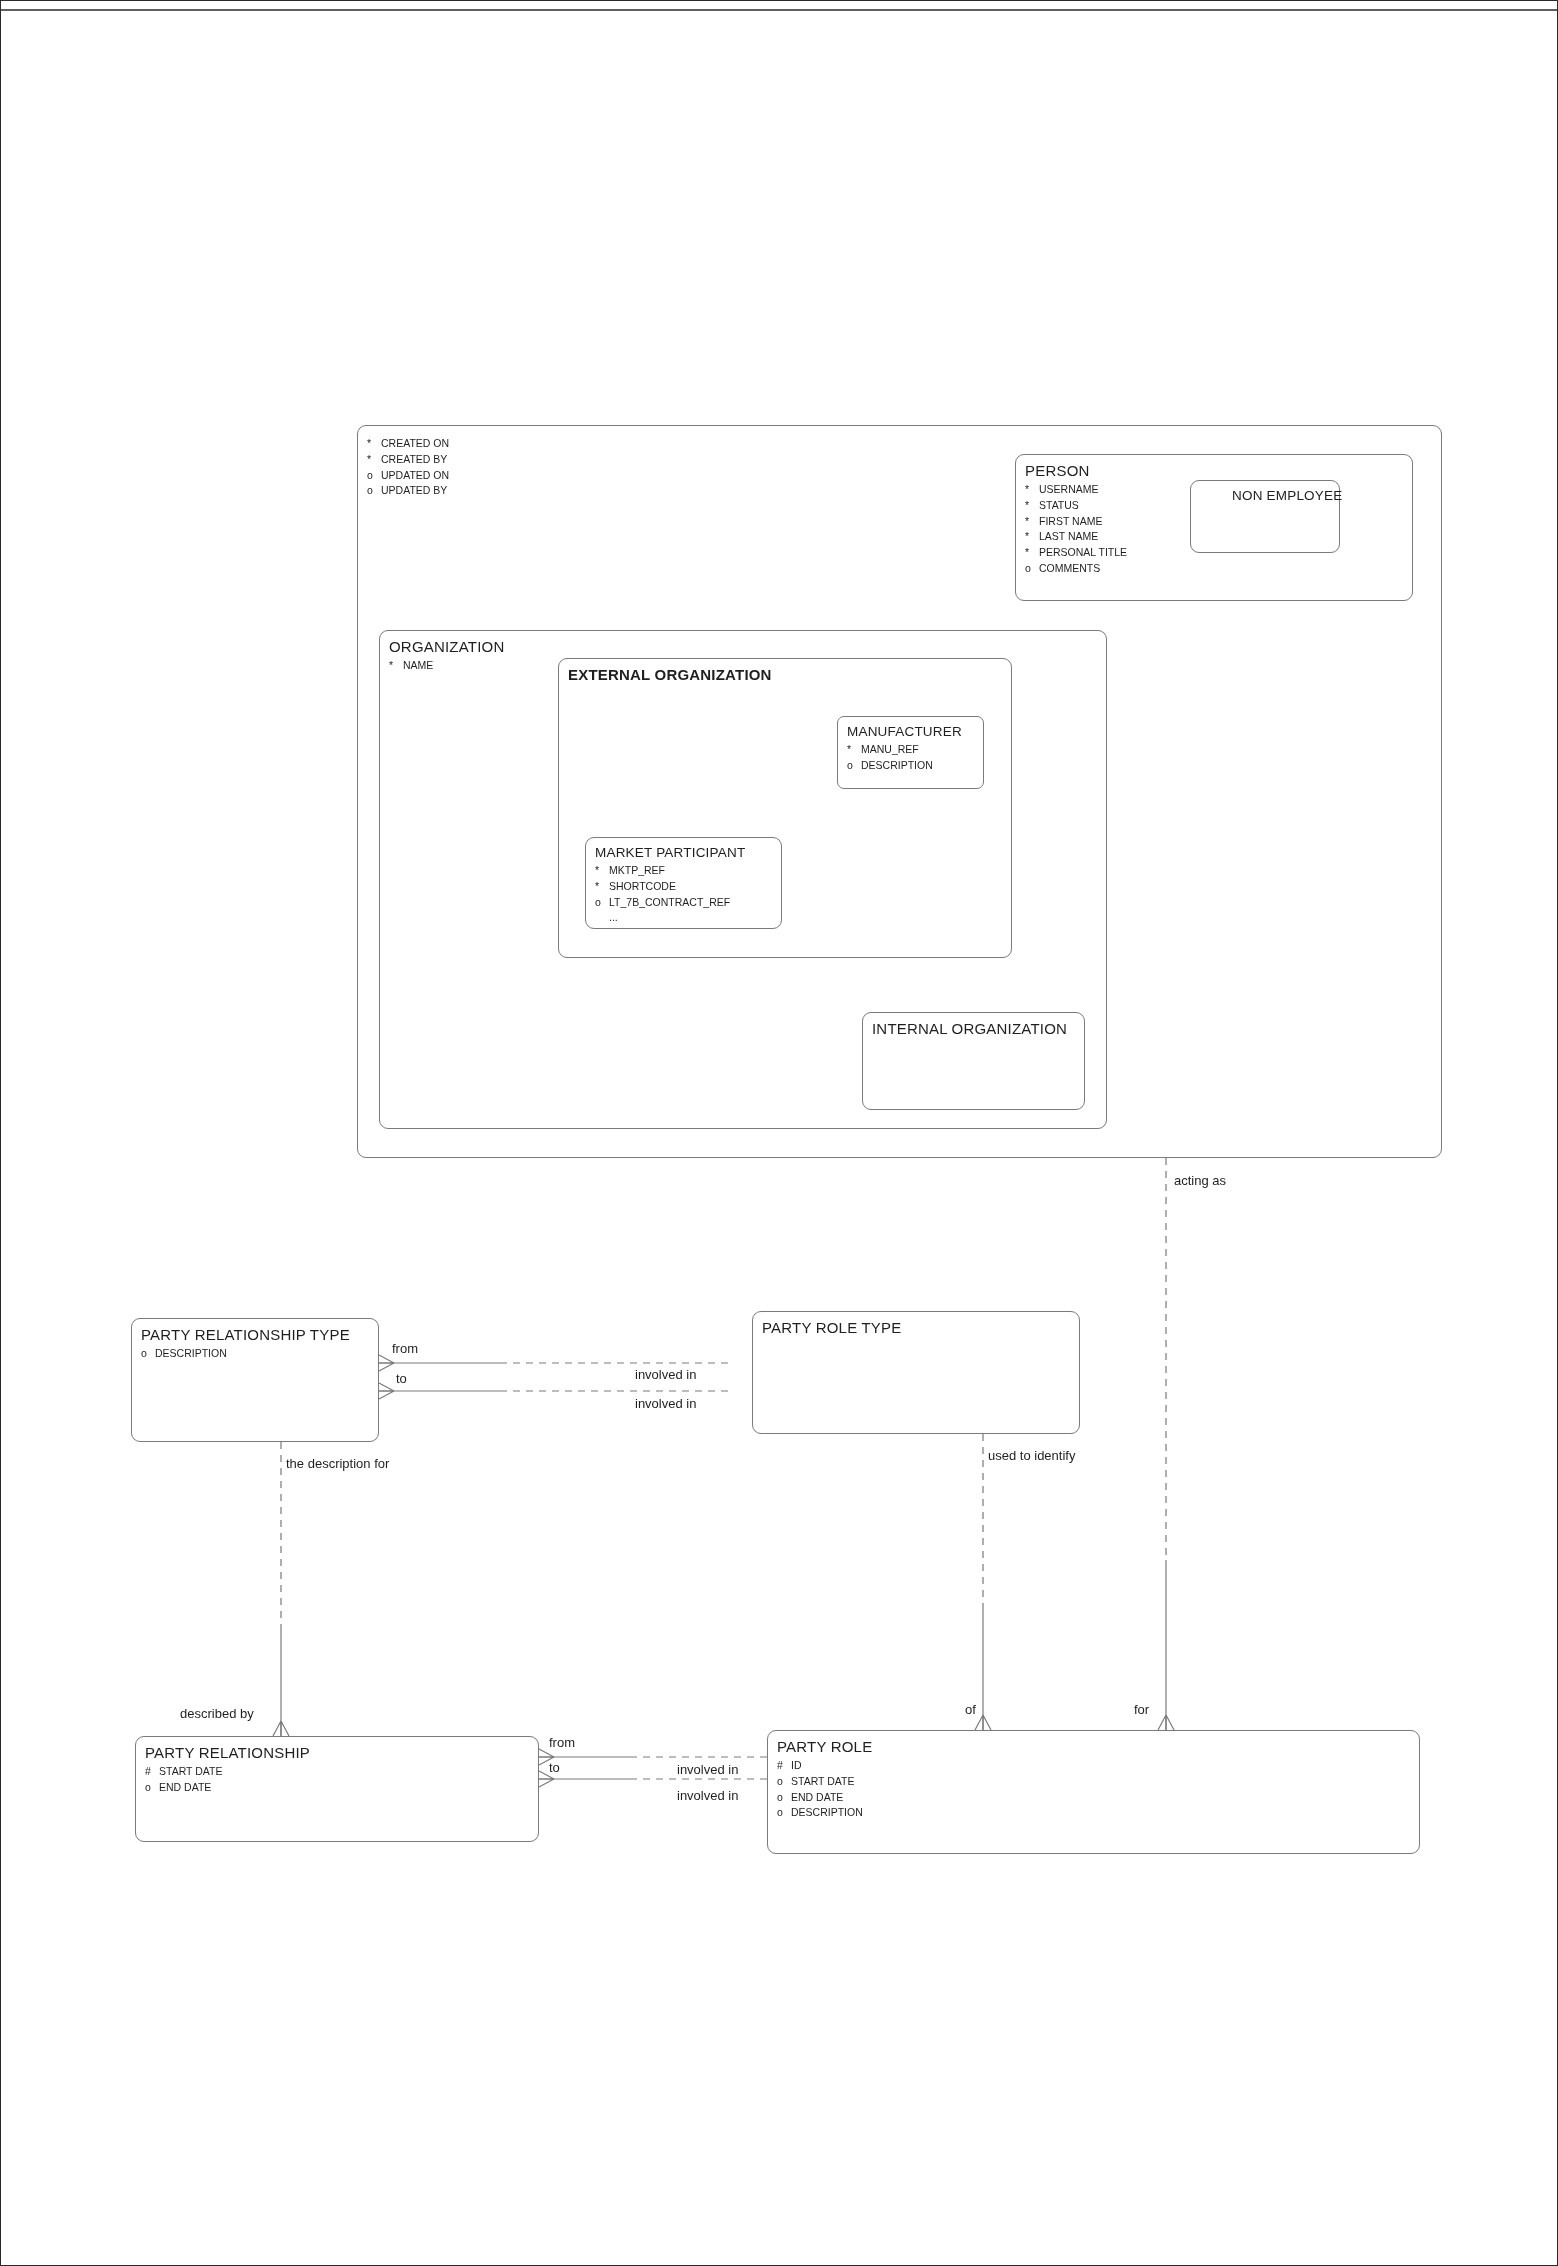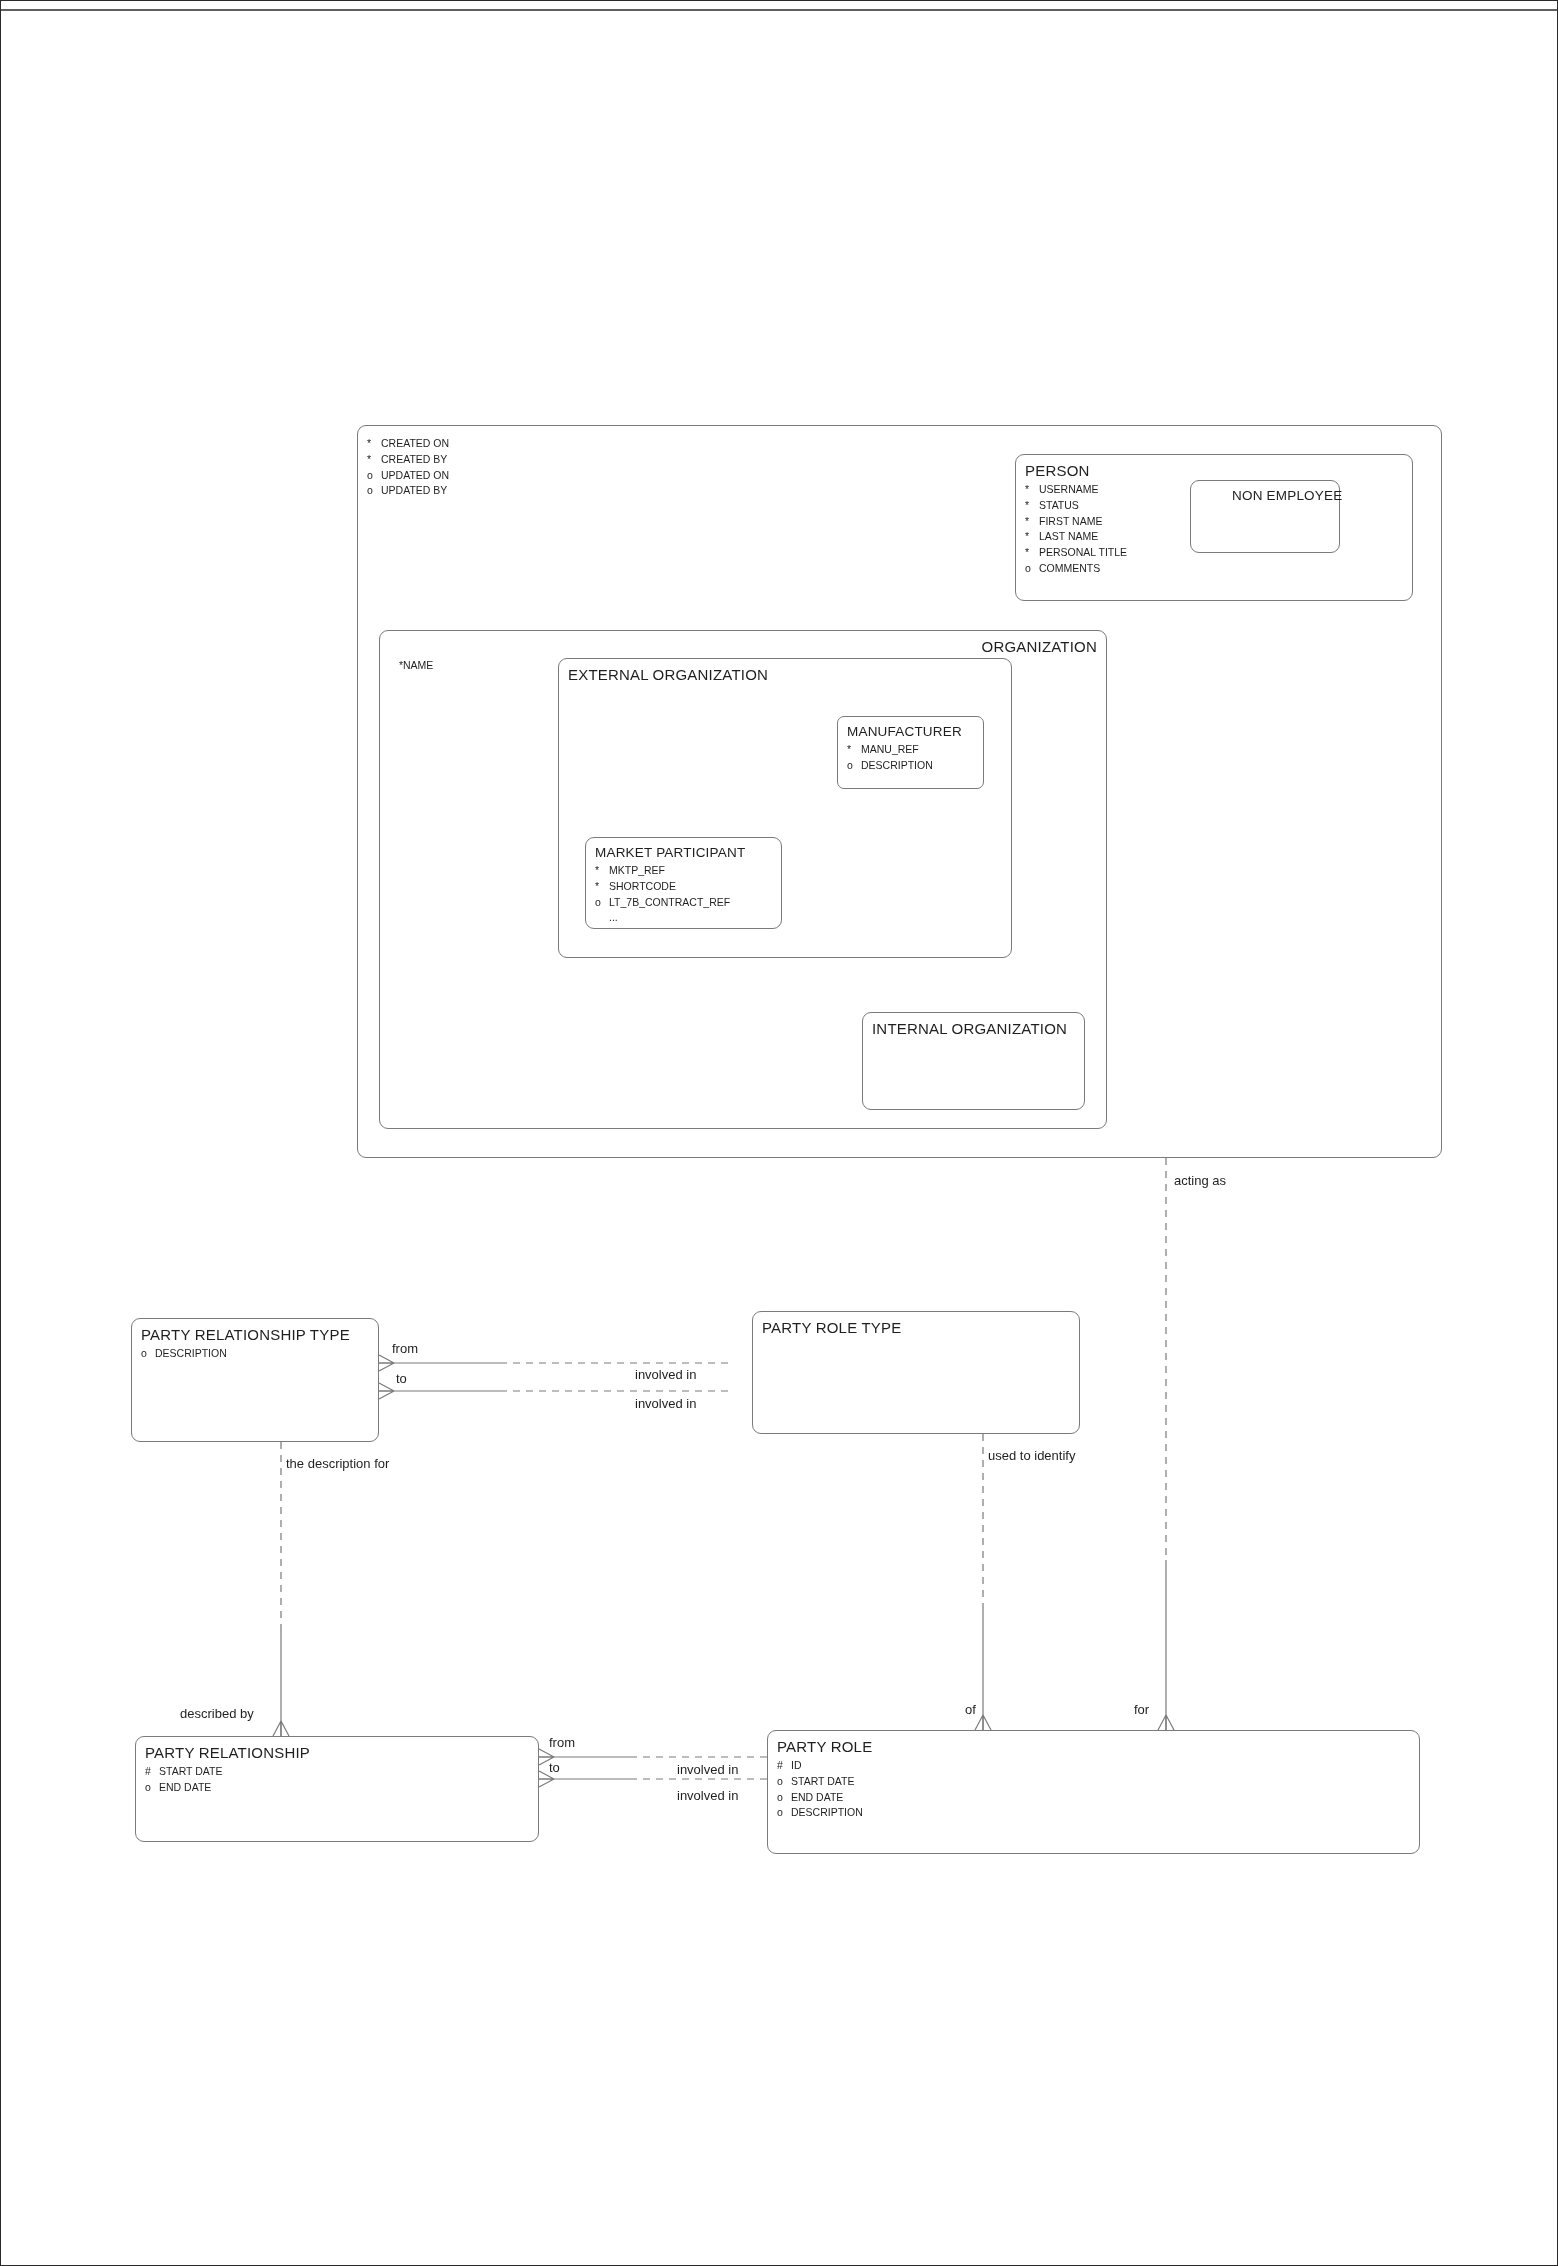--- a/index.html
+++ b/index.html
@@ -100,31 +100,31 @@
         <span class="attr-m">o</span>
         <span class="attr-n">COMMENTS</span>
       </div>
   </div>
 </div>
 
 <div class="entity" style="left:1190px; top:480px; width:150px; height:73px;">
   <div class="entity-title" style="font-size:13.5px;margin-left:32px;">NON EMPLOYEE</div>
 </div>
 
-<div class="entity" style="left:379px; top:630px; width:728px; height:499px;text-align:right;">
+<div class="entity" style="left:379px; top:630px; width:728px; height:499px;">
   <div class="entity-title">ORGANIZATION</div>
   <div class="entity-attrs">
     <div class="attr">
         <span class="attr-m">*</span>
         <span class="attr-n">NAME</span>
       </div>
   </div>
 </div>
 
-<div class="entity" style="left:558px; top:658px; width:454px; height:300px;">
+<div class="entity" style="left:558px; top:658px; width:454px; height:300px;font-weight:bold;">
   <div class="entity-title">EXTERNAL ORGANIZATION</div>
 </div>
 
 <div class="entity" style="left:837px; top:716px; width:147px; height:73px;border-radius:7px;">
   <div class="entity-title" style="font-size:13.5px;">MANUFACTURER</div>
   <div class="entity-attrs">
     <div class="attr">
         <span class="attr-m">*</span>
         <span class="attr-n">MANU_REF</span>
       </div>

